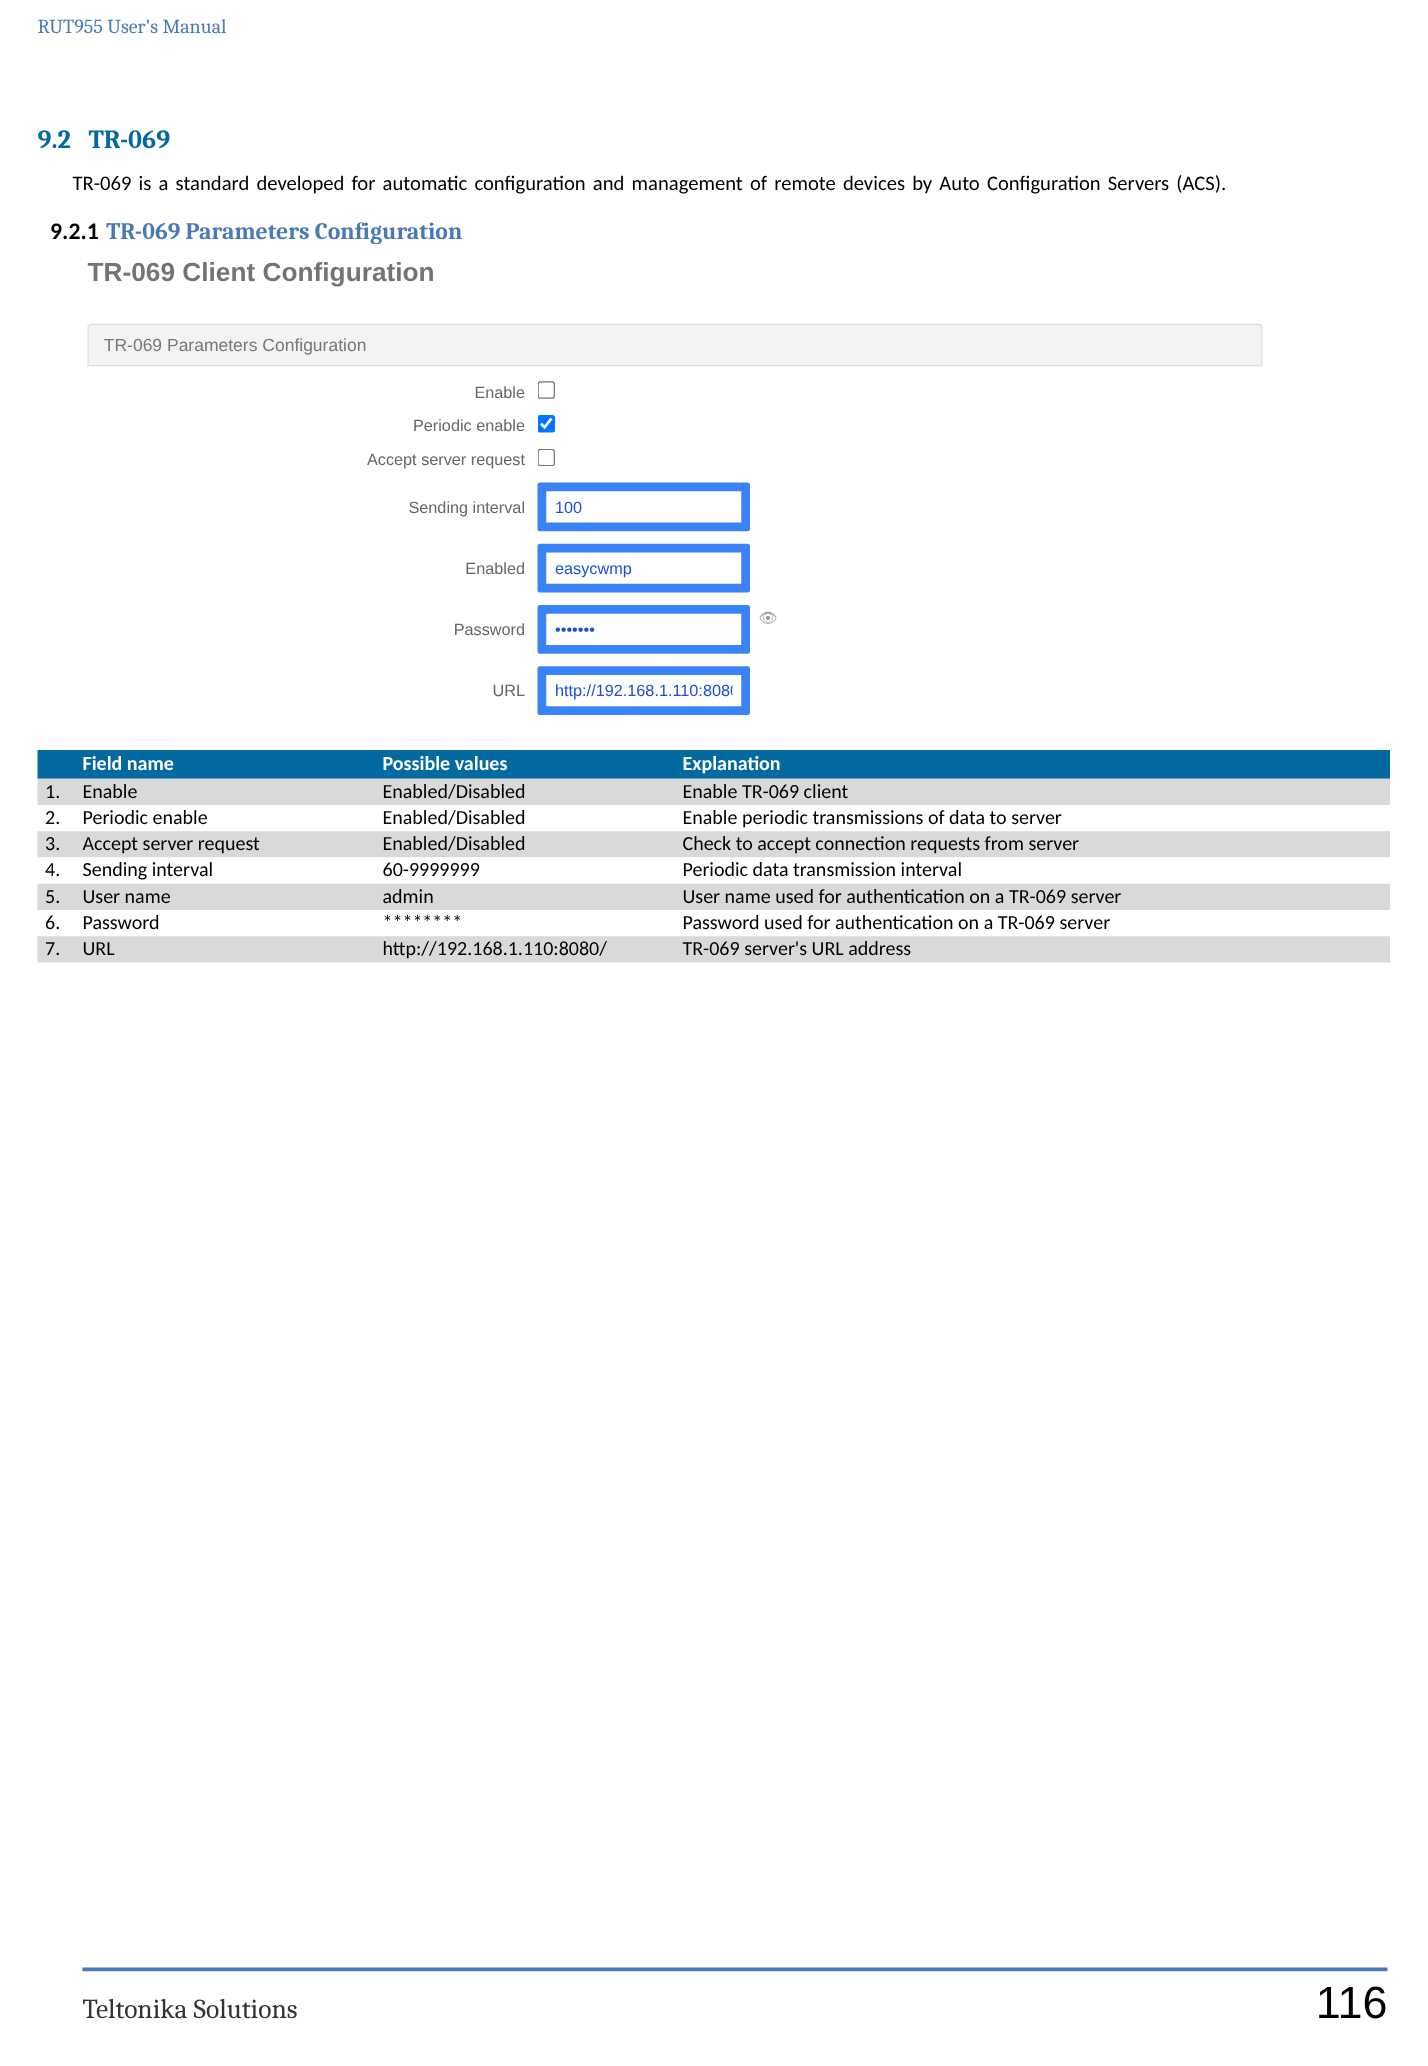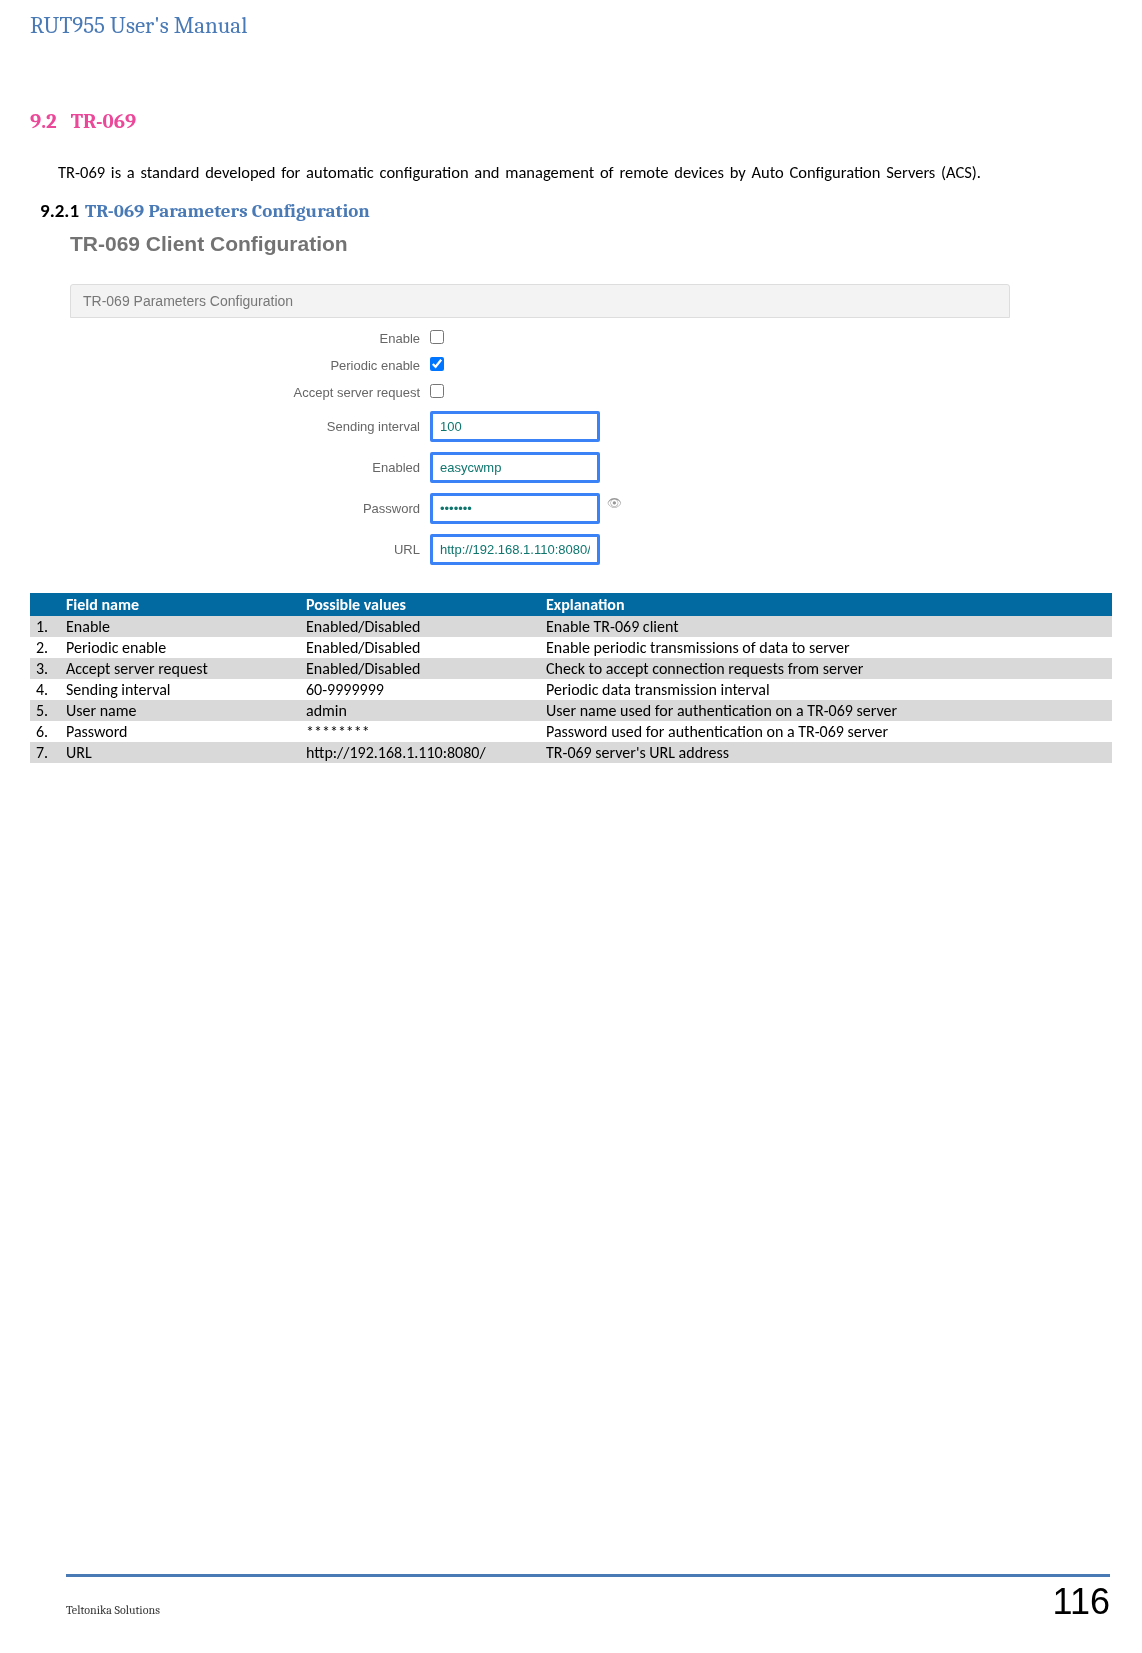--- a/index.html
+++ b/index.html
@@ -7,29 +7,29 @@
     width: 1142px;
     height: 1653px;
     background: #fff;
     font-family: Calibri, Arial, sans-serif;
     position: relative;
     padding: 12px 30px 0 30px;
   }
   .header-title {
     color: #4a7ab6;
     font-family: Cambria, Georgia, serif;
-    font-size: 23px;
+    font-size: 16px;
     margin-bottom: 70px;
   }
   .sec-heading {
-    color: #ec4899;
+    color: #0369a1;
     font-family: Cambria, Georgia, serif;
     font-size: 21px;
     font-weight: bold;
-    margin-bottom: 28px;
+    margin-bottom: 12px;
   }
   .sec-num { display: inline-block; margin-right: 14px; }
   .body-text {
     font-size: 16.5px;
     color: #000;
     line-height: 1.35;
     text-align: justify;
     margin-bottom: 16px;
     text-indent: 28px;
     word-spacing: 2px;
@@ -75,23 +75,23 @@
     color: #666;
   }
   .form-label {
     width: 360px;
     text-align: right;
     padding-right: 10px;
   }
   .form-ctrl input[type=text], .form-ctrl input[type=password] {
     font-family: Arial, sans-serif;
     font-size: 13px;
-    color: #0f766e;
+    color: #1d4ed8;
     padding: 5px 7px;
-    border: 3px solid #3b82f6;
+    border: 7px solid #3b82f6;
     border-radius: 2px;
     width: 170px;
     background:#fff;
   }
   .form-ctrl .wide { width: 170px; }
   .form-ctrl input[type=checkbox] {
     width: 14px; height: 14px;
   }
   .pw-wrap { position: relative; display:inline-block; }
   .eye {
@@ -136,21 +136,21 @@
     margin-left: 34px;
   }
   .footer-row {
     display: flex;
     justify-content: space-between;
     align-items: baseline;
   }
   .footer-left {
     font-family: Cambria, Georgia, serif;
     color: #333;
-    font-size: 12px;
+    font-size: 22px;
     padding-left: 34px;
   }
   .footer-right {
     font-family: Liberation Sans, sans-serif;
     color: #000;
     font-size: 36px;
   }
 </style>
 </head>
 <body>

